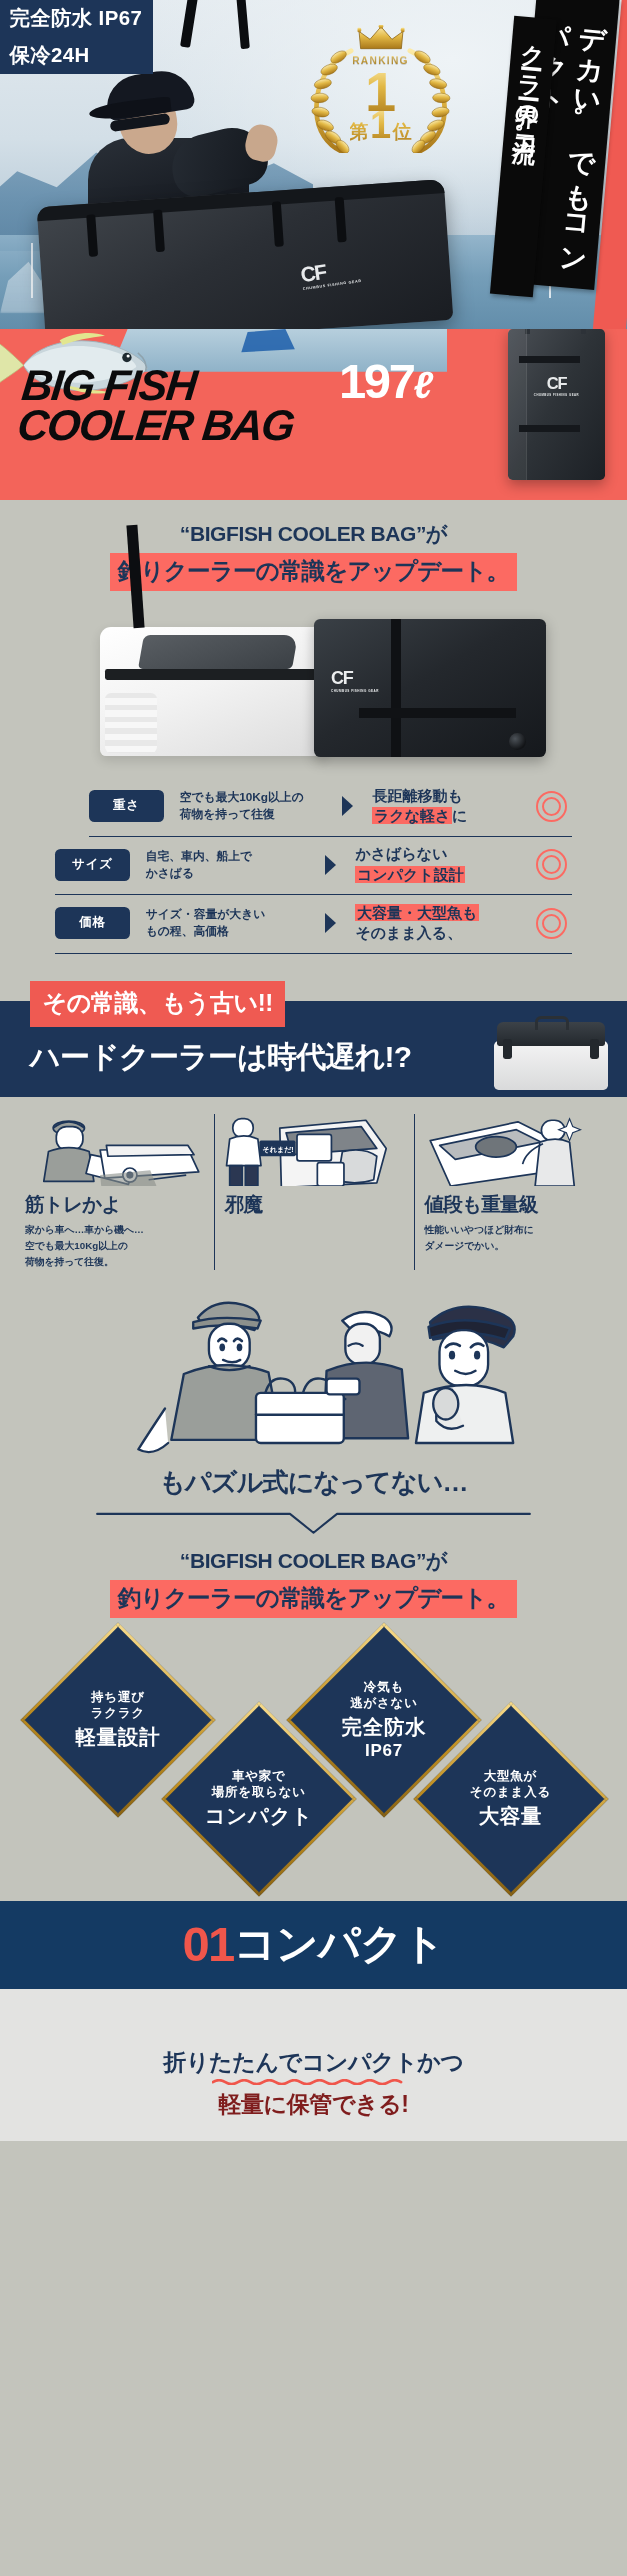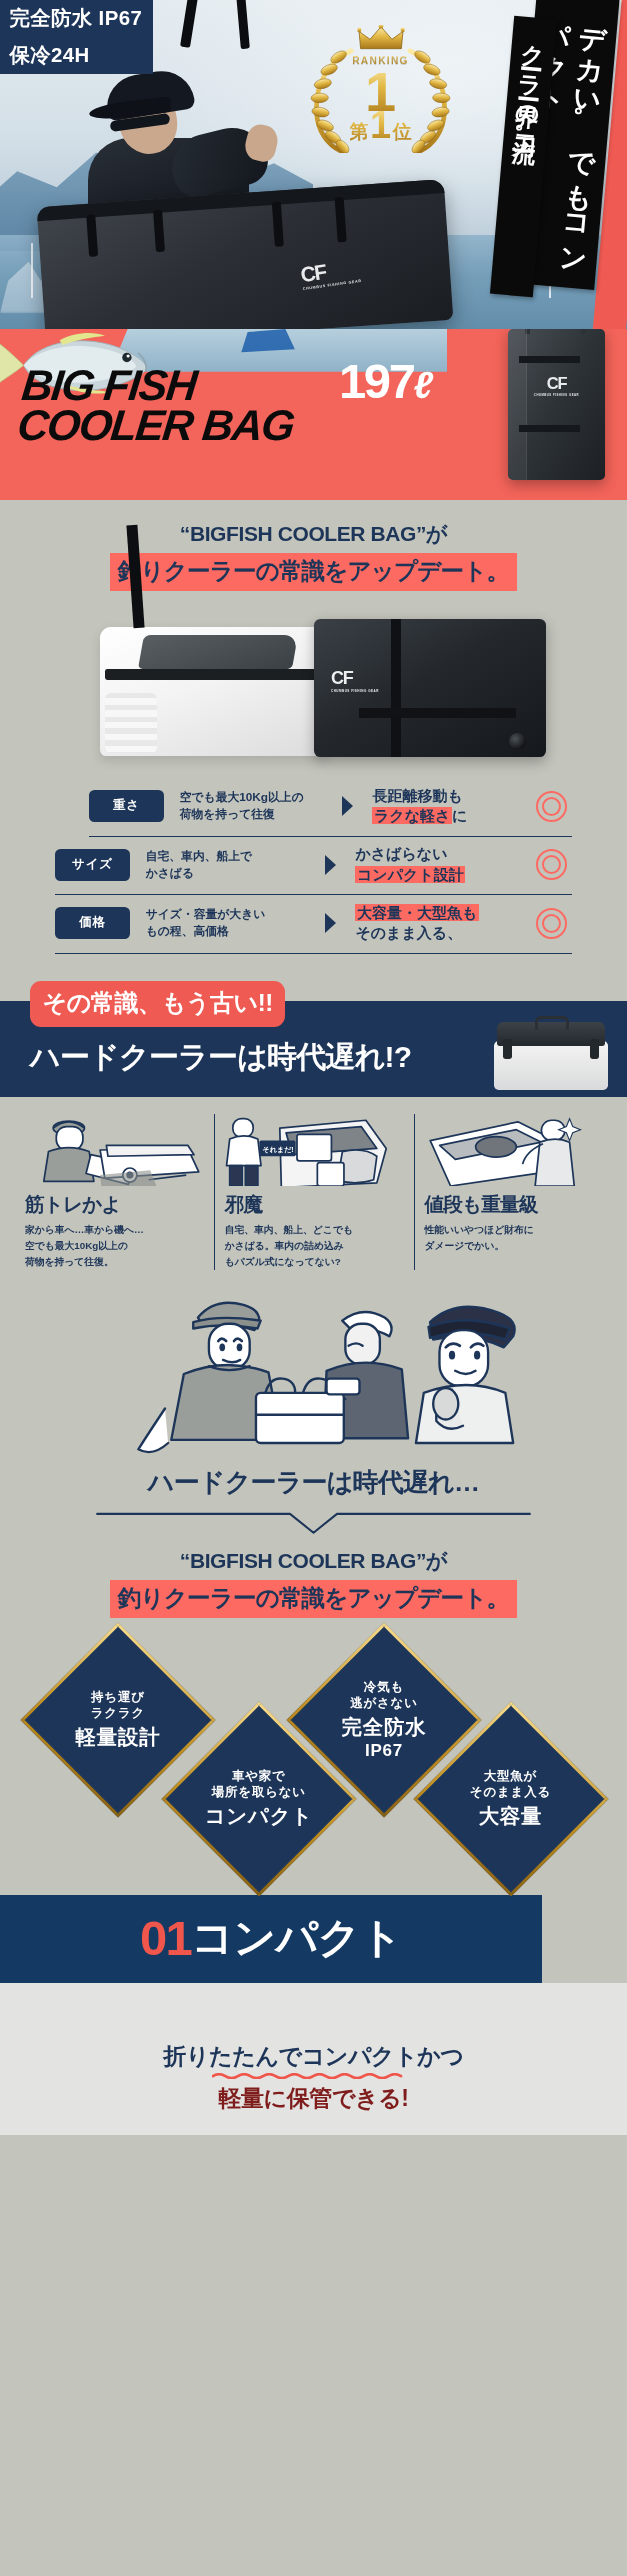--- a/index.html
+++ b/index.html
@@ -312,21 +312,21 @@
   .cmp-circle .ring::after {
     content: ""; width: 15px; height: 15px; border-radius: 50%; border: 2.7px solid #fc6a62;
   }
 
   
   .outdated { position: relative; width: 627px; height: 116px; margin-top: 27px; }
   .od-bar { position: absolute; left: 0; top: 20.4px; width: 627px; height: 96px; background: #1d3558; }
   .od-red {
     position: absolute; left: 30px; top: 0px; z-index: 3;
     background: #ef5a52; color: #fff; font-weight: bold; font-size: 24px;
-    padding: 6.3px 12.5px 7.8px; letter-spacing: -0.4px; border-radius: 11px;
+    padding: 6.3px 12.5px 7.8px; letter-spacing: -0.4px;
   }
   .od-main {
     position: absolute; left: 30px; top: 56px; z-index: 3;
     color: #fff; font-weight: bold; font-size: 30px; letter-spacing: -0.8px;
   }
   .od-cooler {
     position: absolute; right: 19px; top: 27px; width: 114px; height: 82px; z-index: 3;
   }
   .odc-body { position: absolute; left: 0; bottom: 0; width: 114px; height: 49px; background: linear-gradient(180deg,#f4f4f4,#d9dadb); border-radius: 4.7px; }
   .odc-lid { position: absolute; left: 3.1px; top: 14px; width: 108px; height: 23.5px; background: linear-gradient(180deg,#3c4248,#23282d); border-radius: 6.3px 6.3px 2.4px 2.4px; }
@@ -362,21 +362,21 @@
     color: #fff;
     text-align: center;
   }
   .dia > div { transform: rotate(-45deg); }
   .dia .small { font-size: 12.5px; font-weight: bold; line-height: 1.25; letter-spacing: 0.8px; }
   .dia .big { font-size: 20.4px; font-weight: bold; letter-spacing: 0.8px; margin-top: 1.6px; }
   .dia .mid { font-size: 17px; font-weight: bold; letter-spacing: 0.8px; }
 
   
   .s01 {
-    width: 542px; background: #143a63; text-align: center; padding: 15.7px 0 17px; margin-top: 2px;
+    width: 627px; background: #143a63; text-align: center; padding: 15.7px 0 17px; margin-top: 8px;
   }
   .s01 .num { color: #f0564b; font-size: 49px; font-weight: bold; letter-spacing: -1.6px; vertical-align: middle; }
   .s01 .lbl { color: #fff; font-size: 42px; font-weight: bold; letter-spacing: -0.8px; vertical-align: middle; }
 
   .s01sub { width: 627px; background: #e3e3e1; text-align: center; padding: 19px 0 20.4px; }
   .s01sub .l1 { color: #1d3558; font-size: 23px; font-weight: bold; letter-spacing: -0.4px; position: relative; display: inline-block; margin-top: 39px; }
   .s01sub .l2 { color: #7f1d1d; font-size: 23px; font-weight: bold; letter-spacing: -0.4px; margin-top: 4.7px; }
   .squiggle { display: block; margin: 0.8px auto 0; }
 </style>
 </head>
@@ -645,23 +645,20 @@
               <path d="M78 24 l96 -8 l20 28 l-108 8 Z" fill="#7f8489"></path>
               <rect x="92" y="26" width="44" height="34" rx="3" fill="#fff"></rect>
               <path d="M150 48 q28 -6 44 6 l-4 30 q-26 8 -46 0 Z" fill="#d8dadb"></path>
               <rect x="118" y="62" width="34" height="30" rx="3" fill="#fff"></rect>
             </g>
             <rect x="44" y="34" width="46" height="20" rx="2" fill="#1d3558"></rect>
             <text x="48" y="48" font-size="9" font-family="Liberation Sans, sans-serif" font-weight="bold" fill="#fff">それまだ!</text>
           </svg>
         </div>
         <div class="prob-title">邪魔</div>
-        <div class="prob-body" style="white-space:pre-line">自宅、車内、船上、どこでも
-かさばる。車内の詰め込み
-もパズル式になってない?</div>
       </div>
 
       <div class="prob">
         <div class="prob-ill">
           <svg viewBox="0 0 230 92" width="180" height="72">
             <g fill="none" stroke="#1d3558" stroke-width="2.2" stroke-linejoin="round">
               <path d="M8 34 l112 -24 l44 22 l-6 42 l-124 18 Z" fill="#fff"></path>
               <path d="M20 40 l98 -20 l32 16 l-110 22 Z" fill="#b9bcbe"></path>
               <ellipse cx="92" cy="42" rx="26" ry="13" fill="#6f757a"></ellipse>
               <rect x="150" y="8" width="30" height="26" rx="13" fill="#fff"></rect>
@@ -713,21 +710,21 @@
           <ellipse cx="588" cy="102" rx="4" ry="5.6" fill="#1d3558" stroke="none"></ellipse>
           <path d="M560 122 q14 8 26 0"></path>
           <path d="M520 150 q56 -20 104 0 l10 64 h-124 Z" fill="#eef0f0"></path>
           <path d="M556 146 q-22 14 -20 40 q14 16 34 6" fill="#e9ebeb"></path>
           <ellipse cx="548" cy="164" rx="16" ry="20" fill="#d8dada"></ellipse>
         </g>
       </svg>
     </div>
 
     <div class="leadin">
-      <h2>ハードクーラーは時代遅れ…</h2>
+      <h2>もパズル式になってない…</h2>
       <div class="leadin-div">
         <svg viewBox="0 0 560 34" width="439" height="27">
           <path d="M4 6 L250 6 L280 30 L310 6 L556 6" fill="none" stroke="#1d3558" stroke-width="2.6" stroke-linecap="round" stroke-linejoin="round"></path>
         </svg>
       </div>
     </div>
 
     <div class="update-head" style="padding-top:11px">
       <div class="uh-line1">“BIGFISH COOLER BAG”が</div>
       <div class="uh-line2">釣りクーラーの常識をアップデート。</div>

